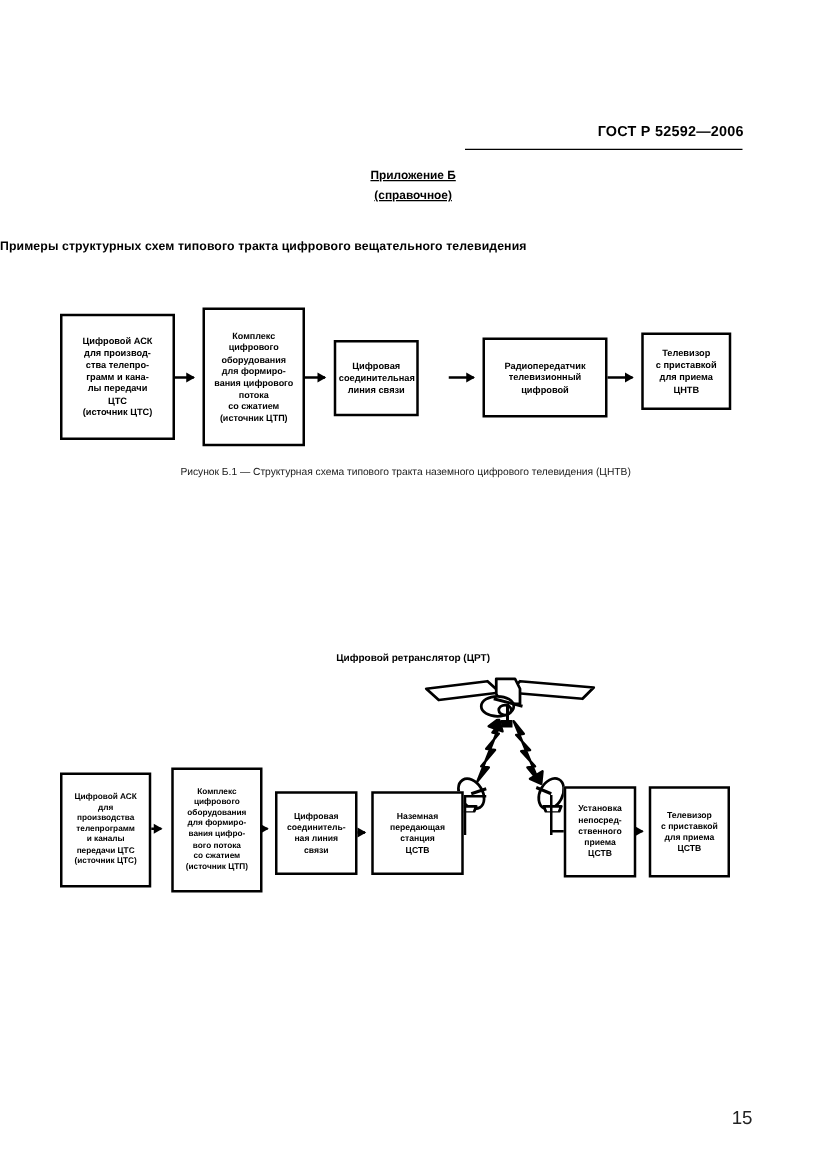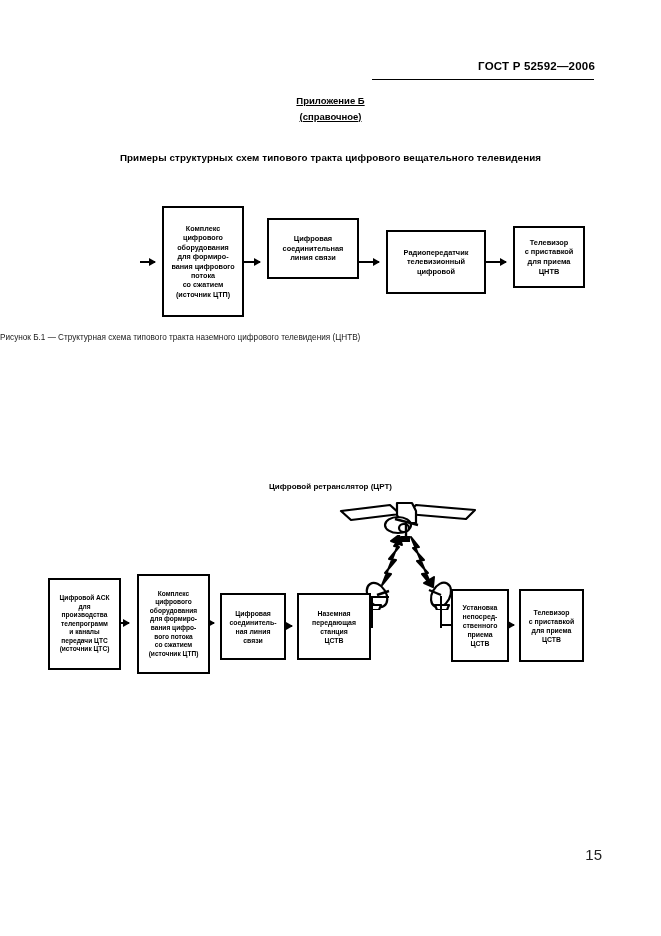--- a/index.html
+++ b/index.html
@@ -11,20 +11,21 @@
     width: 661px;
     height: 936px;
     position: relative;
     font-family: "Liberation Sans", sans-serif;
     color: #000000;
     overflow: hidden;
   }
   .page {
     position: absolute;
     inset: 0;
+    margin-top: 40px;
   }
 
   
   .std-header {
     position: absolute;
     top: 60px;
     left: 370px;
     width: 225px;
     text-align: right;
     font-size: 11.5px;
@@ -52,21 +53,20 @@
     line-height: 16px;
     text-decoration: underline;
   }
   .appendix .line2 { font-weight: bold; }
 
   .section-title {
     position: absolute;
     top: 152px;
     left: 0;
     width: 661px;
-    text-align: center;
     font-size: 9.8px;
     font-weight: bold;
     letter-spacing: 0.1px;
   }
 
   
   .dbox {
     position: absolute;
     border: 2.2px solid #000;
     background: #fff;
@@ -83,21 +83,21 @@
     display: block;
     width: 100%;
     padding: 0 2px;
     box-sizing: border-box;
     white-space: pre-line;
   }
 
   
   #d1-b1 { left: 48px;  top: 211px; width: 92px;  height: 101px; font-size: 7.4px; line-height: 9.6px; }
   #d1-b2 { left: 162px; top: 206px; width: 82px;  height: 111px; font-size: 7.2px; line-height: 9.4px; }
-  #d1-b3 { left: 267px; top: 218px; width: 92px;  height: 61px;  font-size: 7.4px; line-height: 9.6px; }
+  #d1-b3 { left: 267px; top: 232px; width: 68px;  height: 61px;  font-size: 7.4px; line-height: 9.6px; }
   #d1-b4 { left: 386px; top: 230px; width: 100px; height: 64px;  font-size: 7.4px; line-height: 9.6px; }
   #d1-b5 { left: 513px; top: 226px; width: 72px;  height: 62px;  font-size: 7.4px; line-height: 9.6px; }
 
   
   .arrow-h {
     position: absolute;
     height: 2px;
     background: #000;
   }
   .arrow-h::after {
@@ -111,21 +111,21 @@
   }
   #d1-a1 { left: 140px; top: 261px; width: 15px; }
   #d1-a2 { left: 244px; top: 261px; width: 16px; }
   #d1-a3 { left: 359px; top: 261px; width: 20px; }
   #d1-a4 { left: 486px; top: 261px; width: 20px; }
 
   .caption {
     position: absolute;
     width: 649px;
     left: 0;
-    text-align: left;
+    text-align: center;
     font-size: 8.2px;
     color: #1a1a1a;
   }
   #cap1 { top: 333px; }
   #cap2 { top: 694px; }
 
   
   .sat-label {
     position: absolute;
     top: 482px;
@@ -188,20 +188,29 @@
   <div class="std-header">ГОСТ Р 52592—2006</div>
   <div class="header-rule"></div>
 
   <div class="appendix">
     <div>Приложение Б</div>
     <div class="line2">(справочное)</div>
   </div>
 
   <div class="section-title">Примеры структурных схем типового тракта цифрового вещательного телевидения</div>
 
+  <div class="dbox" id="d1-b1">
+    <span class="txt">Цифровой АСК
+для производ-
+ства телепро-
+грамм и кана-
+лы передачи
+ЦТС
+(источник ЦТС)</span>
+  </div>
   <div class="dbox" id="d1-b2">
     <span class="txt">Комплекс
 цифрового
 оборудования
 для формиро-
 вания цифрового
 потока
 со сжатием
 (источник ЦТП)</span>
   </div>

